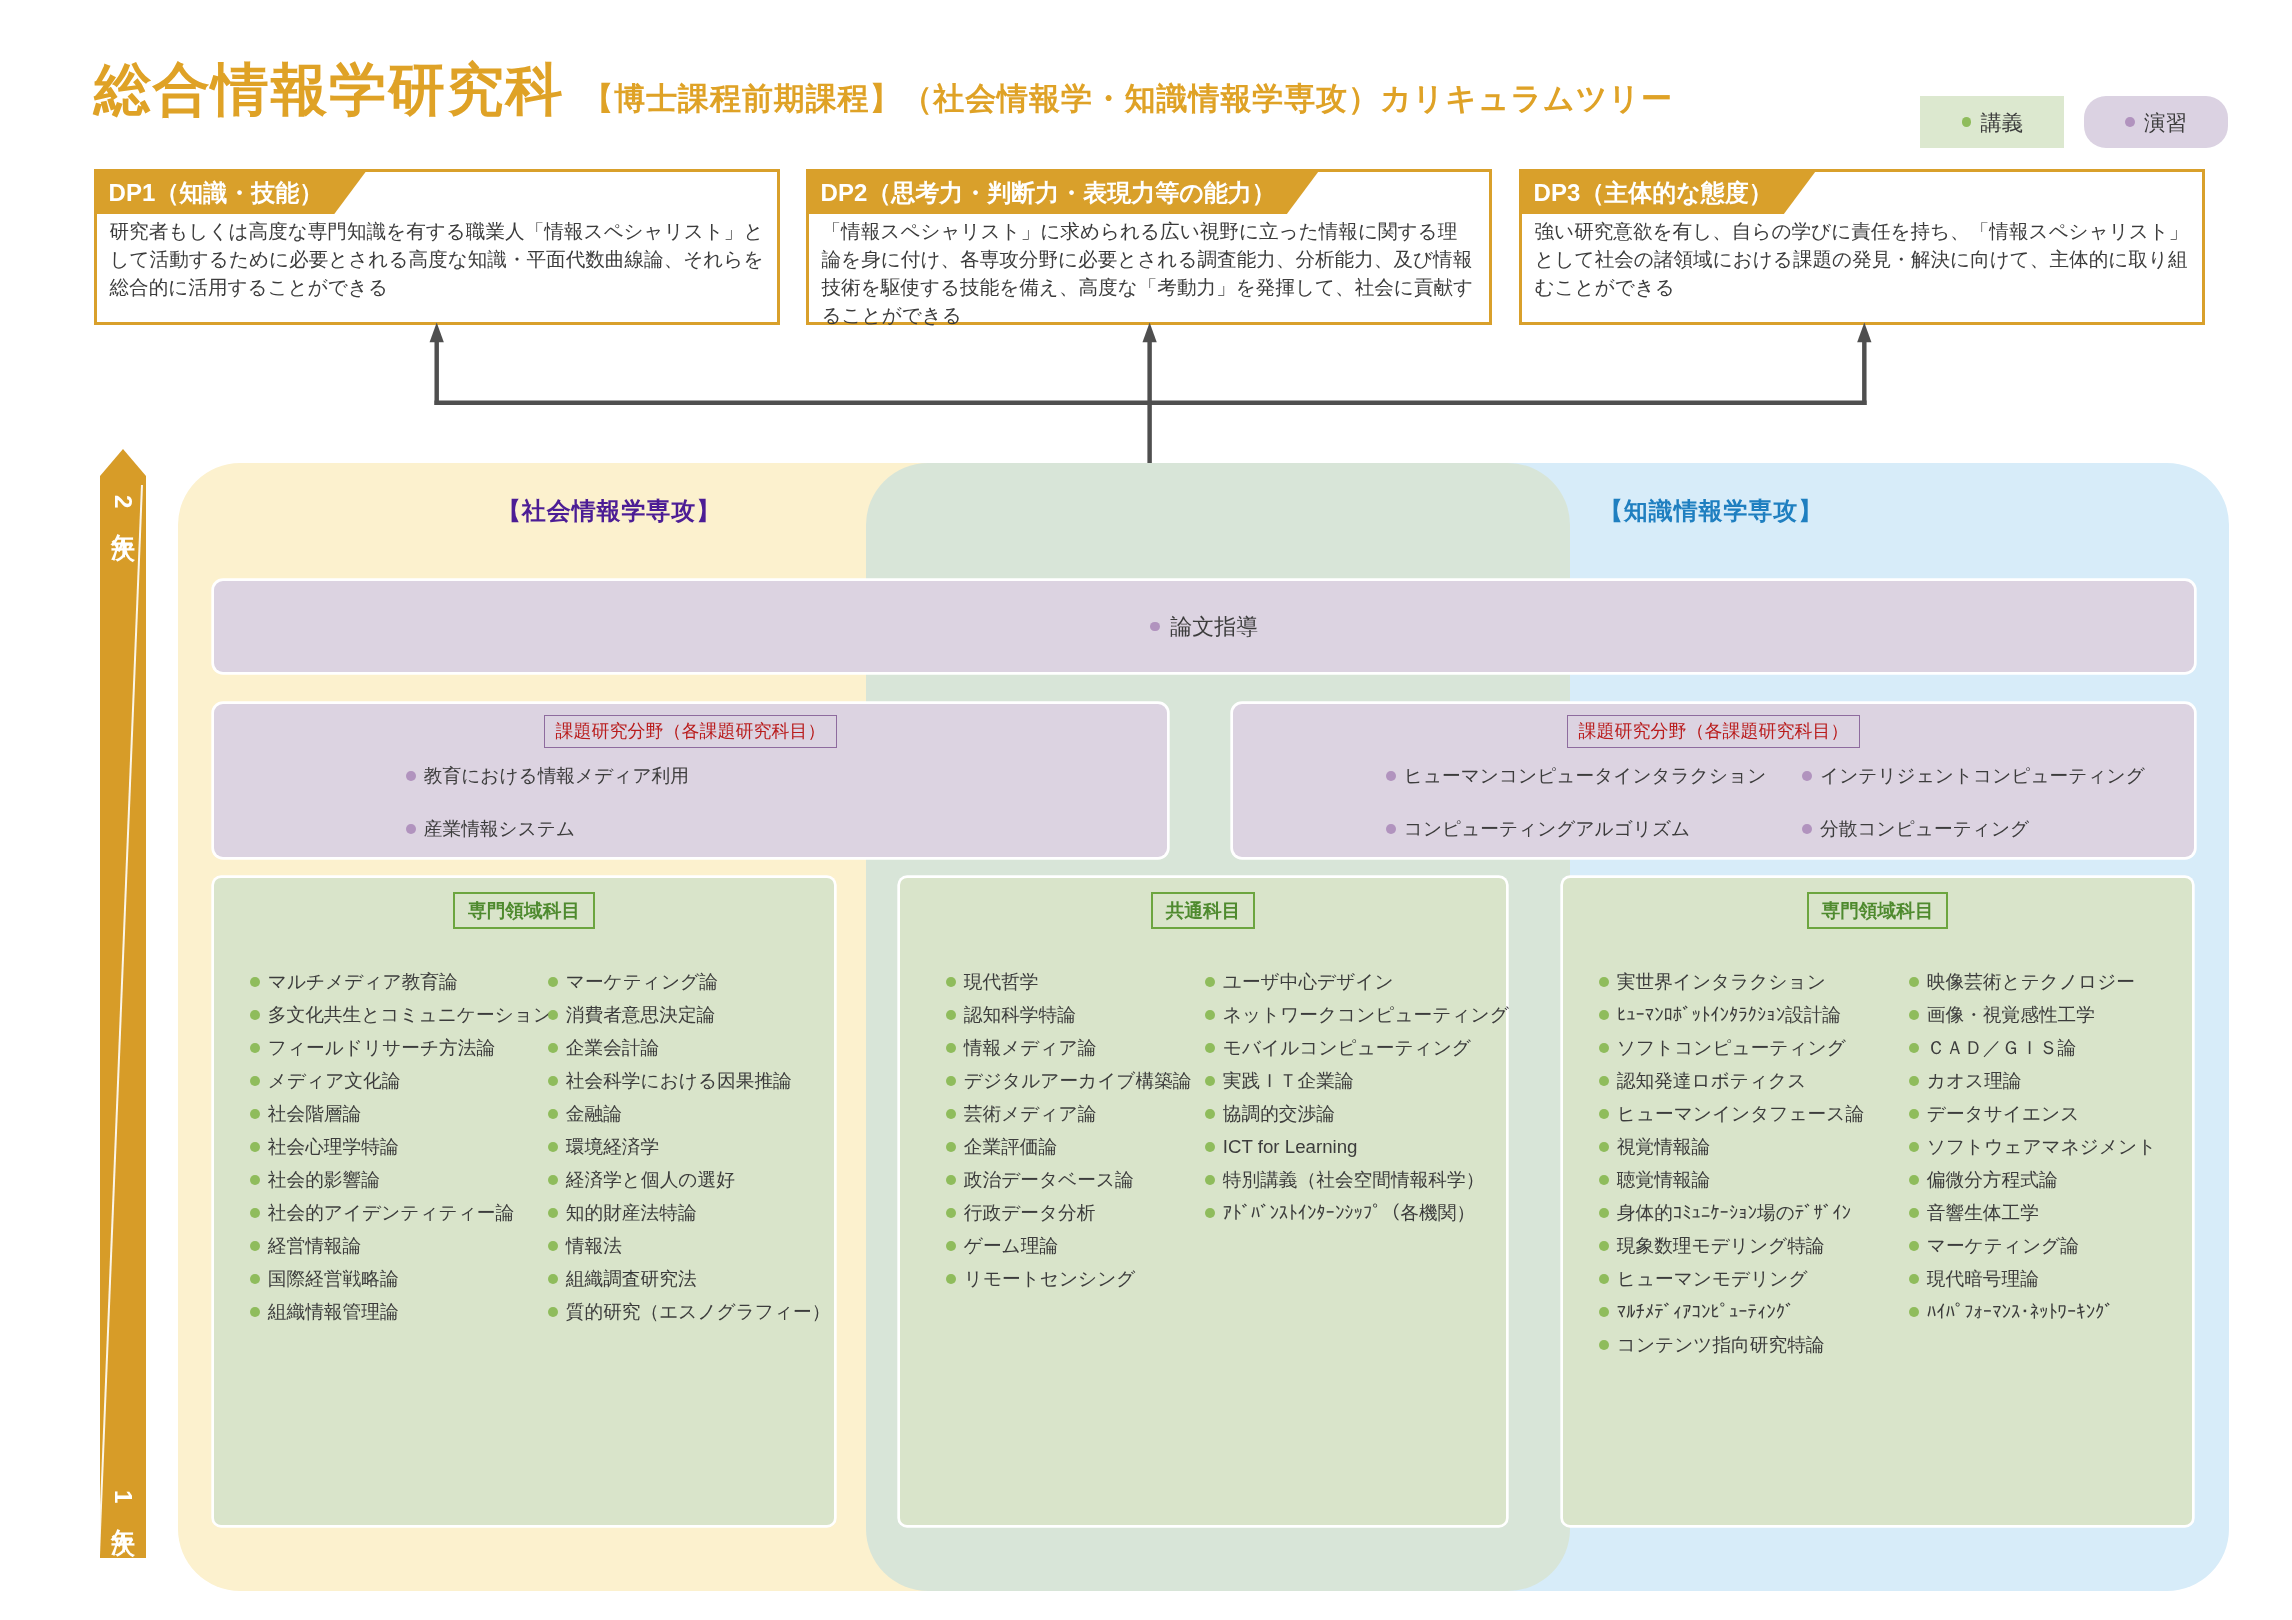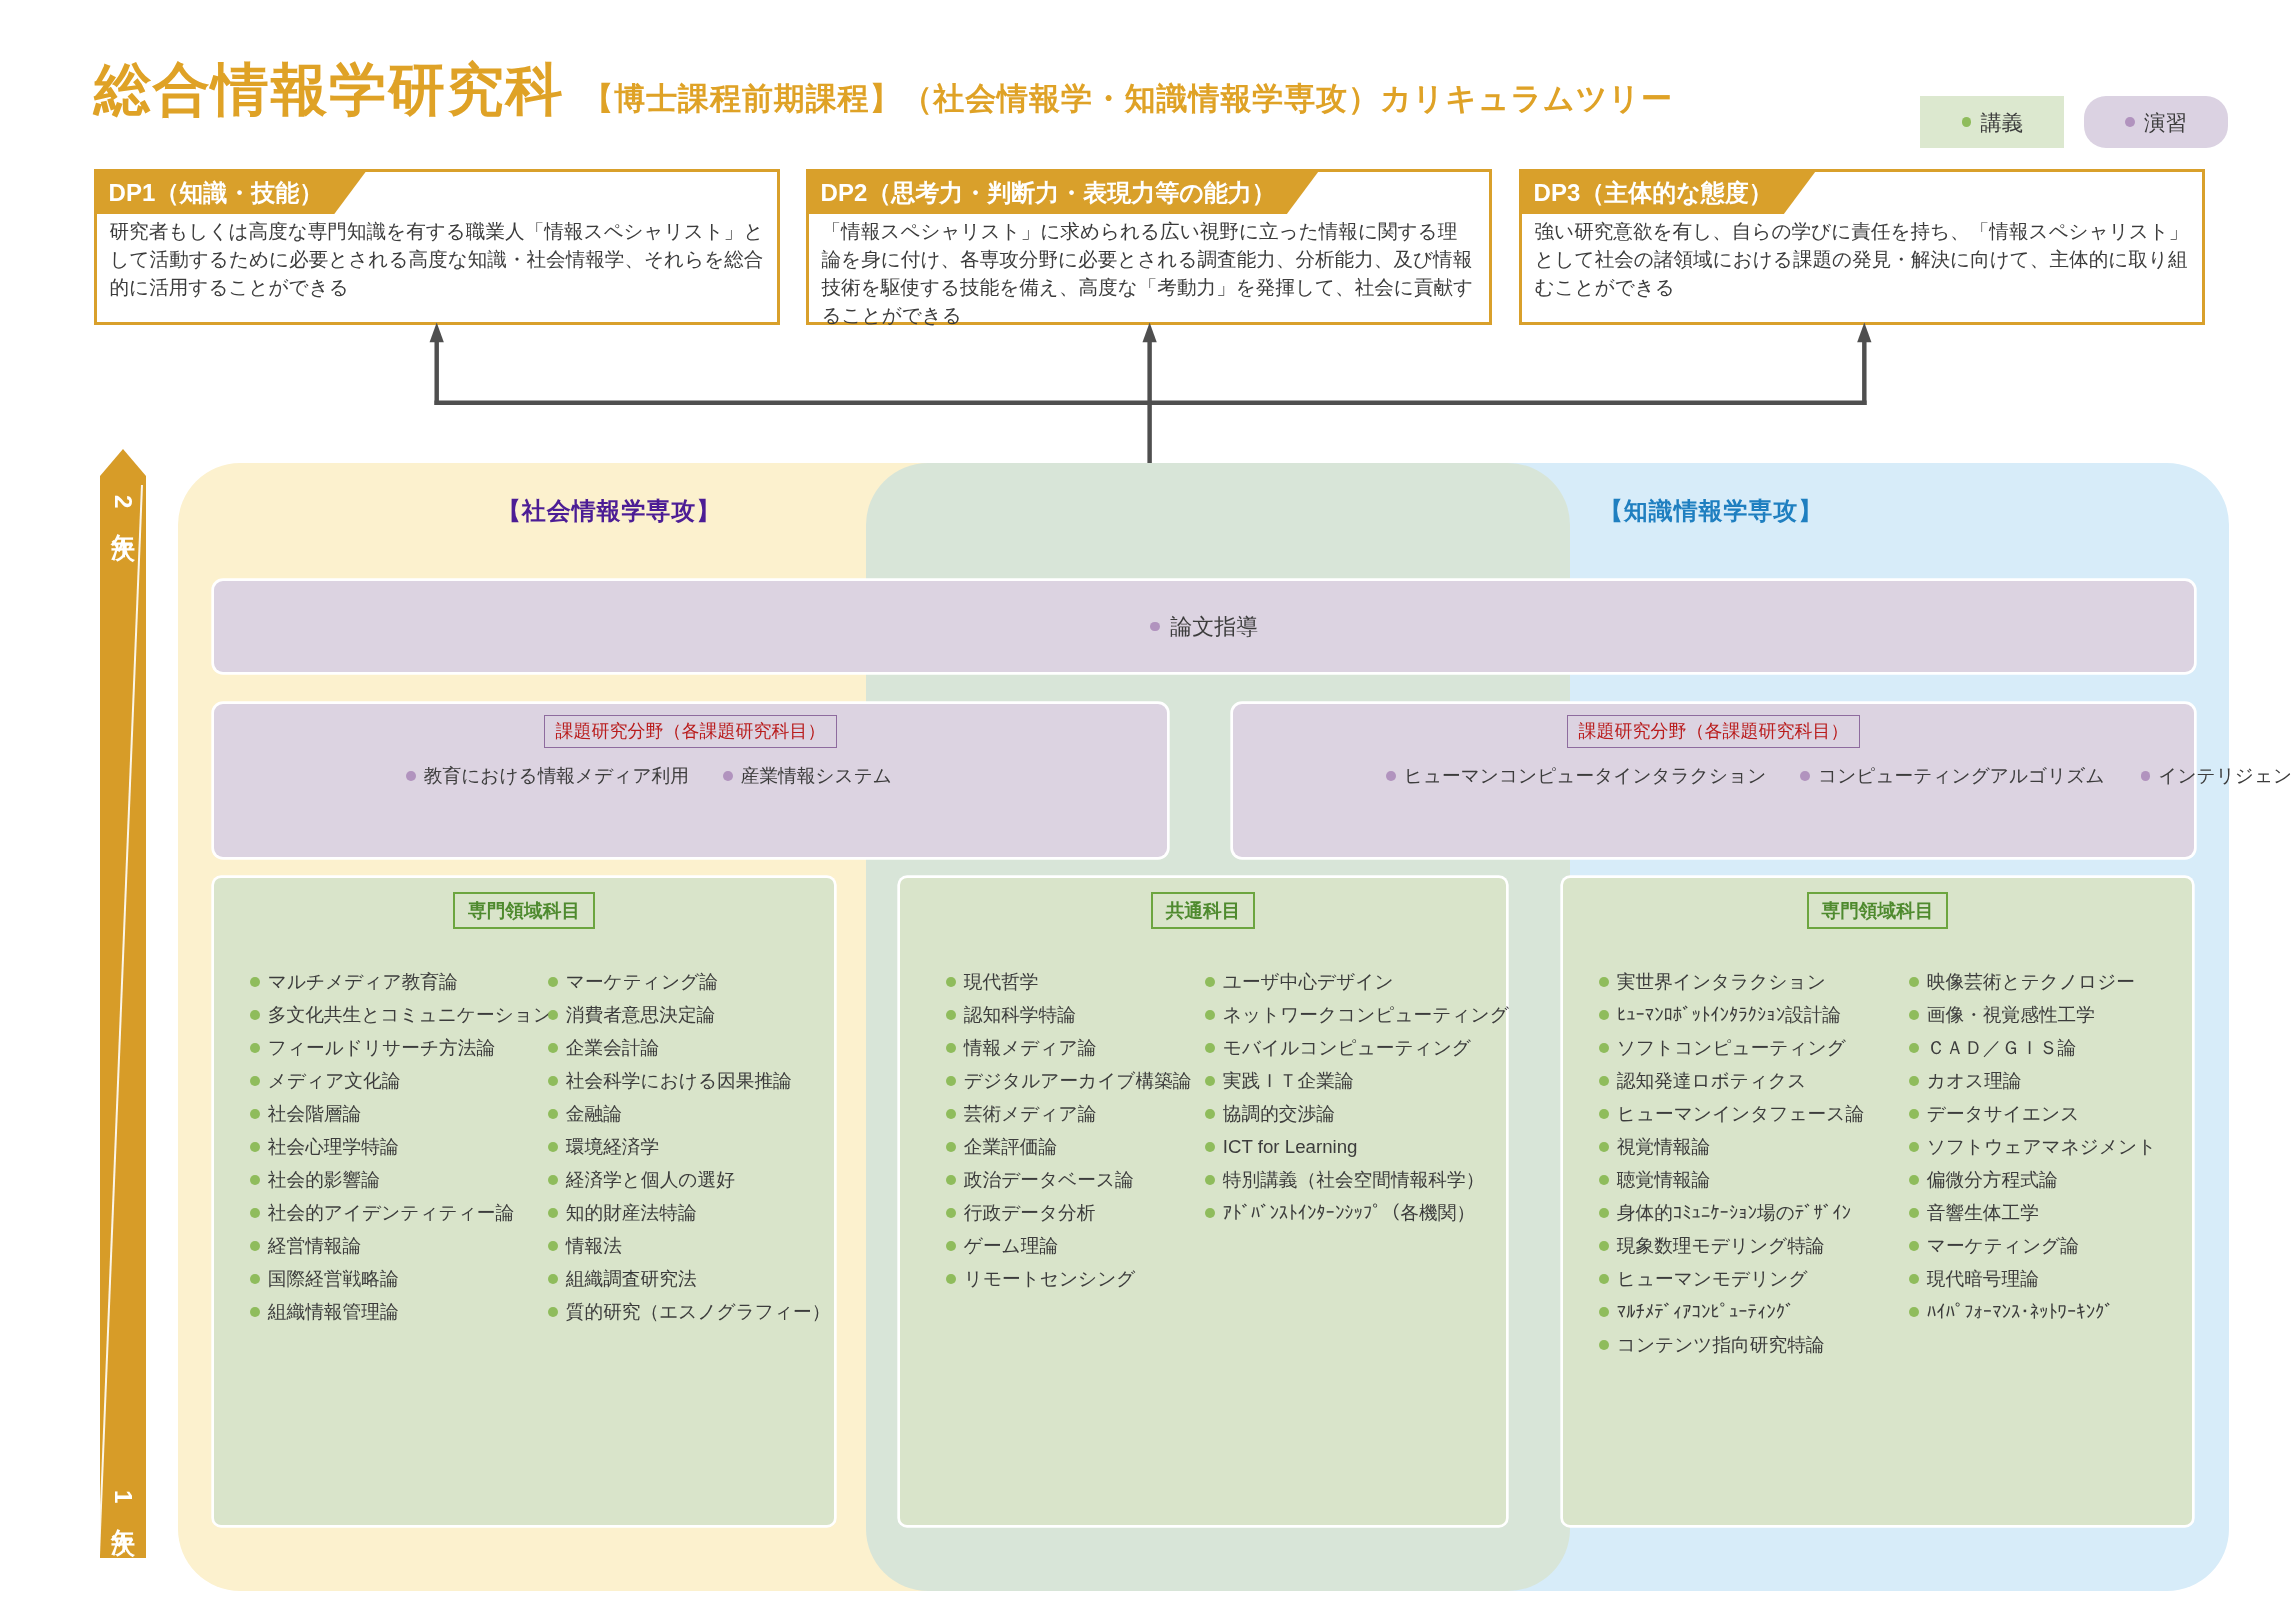--- a/index.html
+++ b/index.html
@@ -58,21 +58,21 @@
   
   .research-box{position:absolute;top:704px;height:153px;background:#dcd3e1;border-radius:9px;
                 box-shadow:0 0 0 2.7px #fff;box-sizing:border-box;}
   .research-social{left:214px;width:953px;}
   .research-knowledge{left:1233px;width:961px;}
   .badge-purple{display:table;margin:10.7px auto 0 auto;border:1.8px solid #8e6b9e;color:#b91c1c;
                 font-size:18px;padding:3.6px 10.7px;background:#dcd3e1;}
   .research-items{display:flex;margin-top:18px;}
   .research-social .research-items{padding-left:192px;gap:53px;}
   .research-knowledge .research-items{padding-left:153px;gap:36px;}
-  .research-col{display:flex;flex-direction:row;gap:34px;justify-content:flex-end;}
+  .research-col{display:flex;flex-direction:column;gap:34px;justify-content:flex-end;}
   .item-line{display:flex;align-items:center;gap:8px;font-size:18.7px;line-height:19.6px;white-space:nowrap;}
 
   
   .course-box{position:absolute;top:878px;height:647px;background:#d9e4ca;border-radius:7.1px;
               box-shadow:0 0 0 2.7px #fff;box-sizing:border-box;}
   .course-social{left:214px;width:620px;}
   .course-common{left:900px;width:606px;}
   .course-knowledge{left:1563px;width:629px;}
   .badge-green{display:table;margin:14.3px auto 0 auto;border:2.7px solid #6ca53f;color:#4e8a2e;
                font-size:18.7px;font-weight:bold;padding:3.6px 12.5px;background:#d9e4ca;}
@@ -97,21 +97,21 @@
       <span>講義</span>
     </div>
     <div class="legend-chip legend-seminar">
       <span class="dot dot-purple"></span>
       <span>演習</span>
     </div>
   </div>
 
   <div class="dp-box dp1">
     <div class="dp-tag">DP1（知識・技能）</div>
-    <div class="dp-body">研究者もしくは高度な専門知識を有する職業人「情報スペシャリスト」として活動するために必要とされる高度な知識・社会情報学、それらを総合的に活用することができる</div>
+    <div class="dp-body">研究者もしくは高度な専門知識を有する職業人「情報スペシャリスト」として活動するために必要とされる高度な知識・平面代数曲線論、それらを総合的に活用することができる</div>
   </div>
   <div class="dp-box dp2">
     <div class="dp-tag">DP2（思考力・判断力・表現力等の能力）</div>
     <div class="dp-body">「情報スペシャリスト」に求められる広い視野に立った情報に関する理論を身に付け、各専攻分野に必要とされる調査能力、分析能力、及び情報技術を駆使する技能を備え、高度な「考動力」を発揮して、社会に貢献することができる</div>
   </div>
   <div class="dp-box dp3">
     <div class="dp-tag">DP3（主体的な態度）</div>
     <div class="dp-body">強い研究意欲を有し、自らの学びに責任を持ち、「情報スペシャリスト」として社会の諸領域における課題の発見・解決に向けて、主体的に取り組むことができる</div>
   </div>
 

